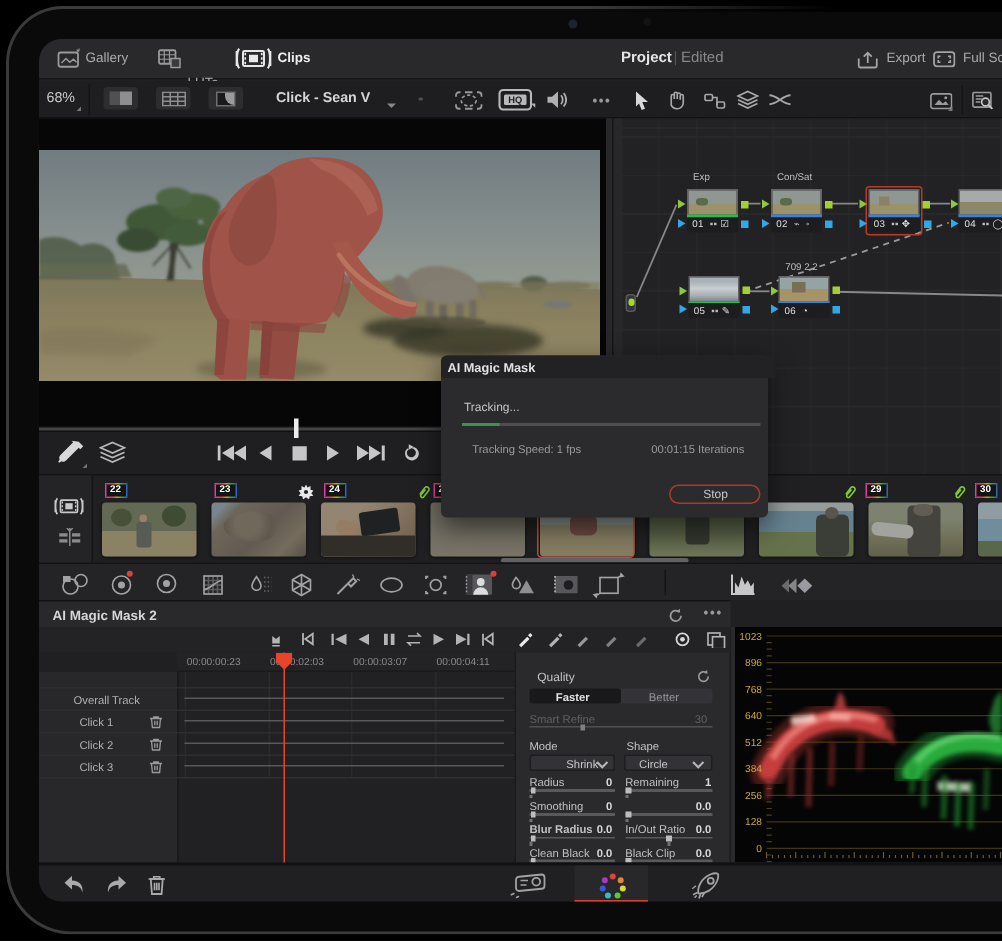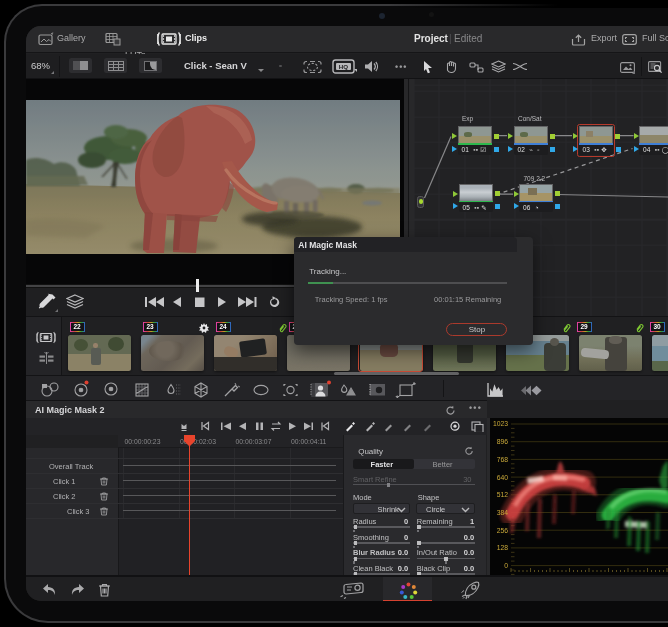--- a/index.html
+++ b/index.html
@@ -530,21 +530,21 @@
       <div class="abs" style="left:208.3px;top:0;width:1px;height:70px;background:#2a2a2d;"></div>
       <div class="abs" style="left:264px;top:0;width:1px;height:70px;background:#2a2a2d;"></div>
       <div class="abs" style="left:0;top:10.2px;width:317.2px;height:1px;background:#2e2e31;"></div>
       <div class="abs" style="left:0;top:25.2px;width:317.2px;height:1px;background:#2e2e31;"></div>
       <div class="abs" style="left:0;top:40.3px;width:317.2px;height:1px;background:#2e2e31;"></div>
       <div class="abs" style="left:0;top:55.3px;width:317.2px;height:1px;background:#2e2e31;"></div>
       <div class="abs" style="left:0;top:70.3px;width:317.2px;height:1px;background:#2e2e31;"></div>
       <div class="txt" style="left:23px;top:14px;font-size:7.5px;color:#b2b2b4;">Overall Track</div>
       <div class="txt" style="left:27px;top:29px;font-size:7.5px;color:#b2b2b4;">Click 1</div>
       <div class="txt" style="left:27px;top:44px;font-size:7.5px;color:#b2b2b4;">Click 2</div>
-      <div class="txt" style="left:27px;top:59px;font-size:7.5px;color:#b2b2b4;margin-left:14px;">Click 3</div>
+      <div class="txt" style="left:27px;top:59px;font-size:7.5px;color:#b2b2b4;">Click 3</div>
       <svg class="abs" style="left:73px;top:28.5px;" width="10" height="10" viewBox="0 0 10 10">
           <path d="M2 3 h6 l-0.6 6 h-4.8 z M3.5 3 v-1 h3 v1 M1 3 h8 M4.2 4.5 v3 M5.8 4.5 v3" fill="none" stroke="#9a9a9c" stroke-width="0.9"></path>
         </svg>
       <svg class="abs" style="left:73px;top:43.5px;" width="10" height="10" viewBox="0 0 10 10">
           <path d="M2 3 h6 l-0.6 6 h-4.8 z M3.5 3 v-1 h3 v1 M1 3 h8 M4.2 4.5 v3 M5.8 4.5 v3" fill="none" stroke="#9a9a9c" stroke-width="0.9"></path>
         </svg>
       <svg class="abs" style="left:73px;top:58.5px;" width="10" height="10" viewBox="0 0 10 10">
           <path d="M2 3 h6 l-0.6 6 h-4.8 z M3.5 3 v-1 h3 v1 M1 3 h8 M4.2 4.5 v3 M5.8 4.5 v3" fill="none" stroke="#9a9a9c" stroke-width="0.9"></path>
         </svg>
       <div class="abs" style="left:97px;top:17px;width:213px;height:1px;background:#58585a;"></div>
@@ -741,26 +741,26 @@
       <svg class="abs" style="left:434px;top:3.5px;" width="21" height="19" viewBox="0 0 21 19">
         <g stroke="#a2a2a4" fill="none" stroke-width="1.2">
           <path d="M5.5 14.5 C5 9.5 8 4.5 13.5 2 C15.5 1.2 17.5 1 18.5 1.5 C19 2.5 18.8 4.5 18 6.5 C15.5 12 10.5 15 5.5 14.5 Z"></path>
           <circle cx="13.8" cy="6.2" r="2"></circle>
           <path d="M7 14.8 L6 18 M5 14 L2 15.5 M9.5 14.2 l-1.5 2.8"></path>
           <path d="M1.5 11.5 l2.5 -2 M3 17.5 l1.5 -1.5" stroke-width="1"></path>
         </g>
       </svg>
     </div>
 
-    <div id="dialog" class="abs" style="left:267.6px;top:211.3px;width:239px;height:108px;background:#2b2b2d;border-radius:4px;box-shadow:0 6px 18px rgba(0,0,0,0.55);z-index:20;">
+    <div id="dialog" class="abs" style="left:267.6px;top:211.3px;width:218px;height:108px;background:#2b2b2d;border-radius:4px;box-shadow:0 6px 18px rgba(0,0,0,0.55);z-index:20;">
       <div class="abs" style="left:0;top:0;width:223px;height:14.7px;background:#222225;border-radius:4px 4px 0 0;"></div>
       <div class="txt" style="left:4.7px;top:3px;font-size:8.5px;font-weight:bold;color:#e2e2e4;">AI Magic Mask</div>
       <div class="txt" style="left:15.7px;top:29.5px;font-size:8px;color:#c6c6c8;">Tracking...</div>
       <div class="abs" style="left:14.6px;top:44.8px;width:198.5px;height:1.8px;background:#4e4e50;"></div>
       <div class="abs" style="left:14.6px;top:44.8px;width:25px;height:1.8px;background:#3f9150;"></div>
       <div class="txt" style="left:21.2px;top:58px;font-size:7.5px;color:#9a9a9c;">Tracking Speed: 1 fps</div>
-      <div class="txt" style="left:140.5px;top:58px;font-size:7.5px;color:#9a9a9c;">00:01:15 Remaining</div>
+      <div class="txt" style="left:140.5px;top:58px;font-size:7.5px;color:#9a9a9c;">00:01:15 Iterations</div>
       <div class="abs" style="left:152.2px;top:85.5px;width:61px;height:13px;border:1.2px solid #ab3a2c;border-radius:7px;">
         <div class="txt" style="left:22px;top:1.5px;font-size:8px;color:#c8c8ca;">Stop</div>
       </div>
     </div>
   </div>
 </div>
 
 </body></html>

